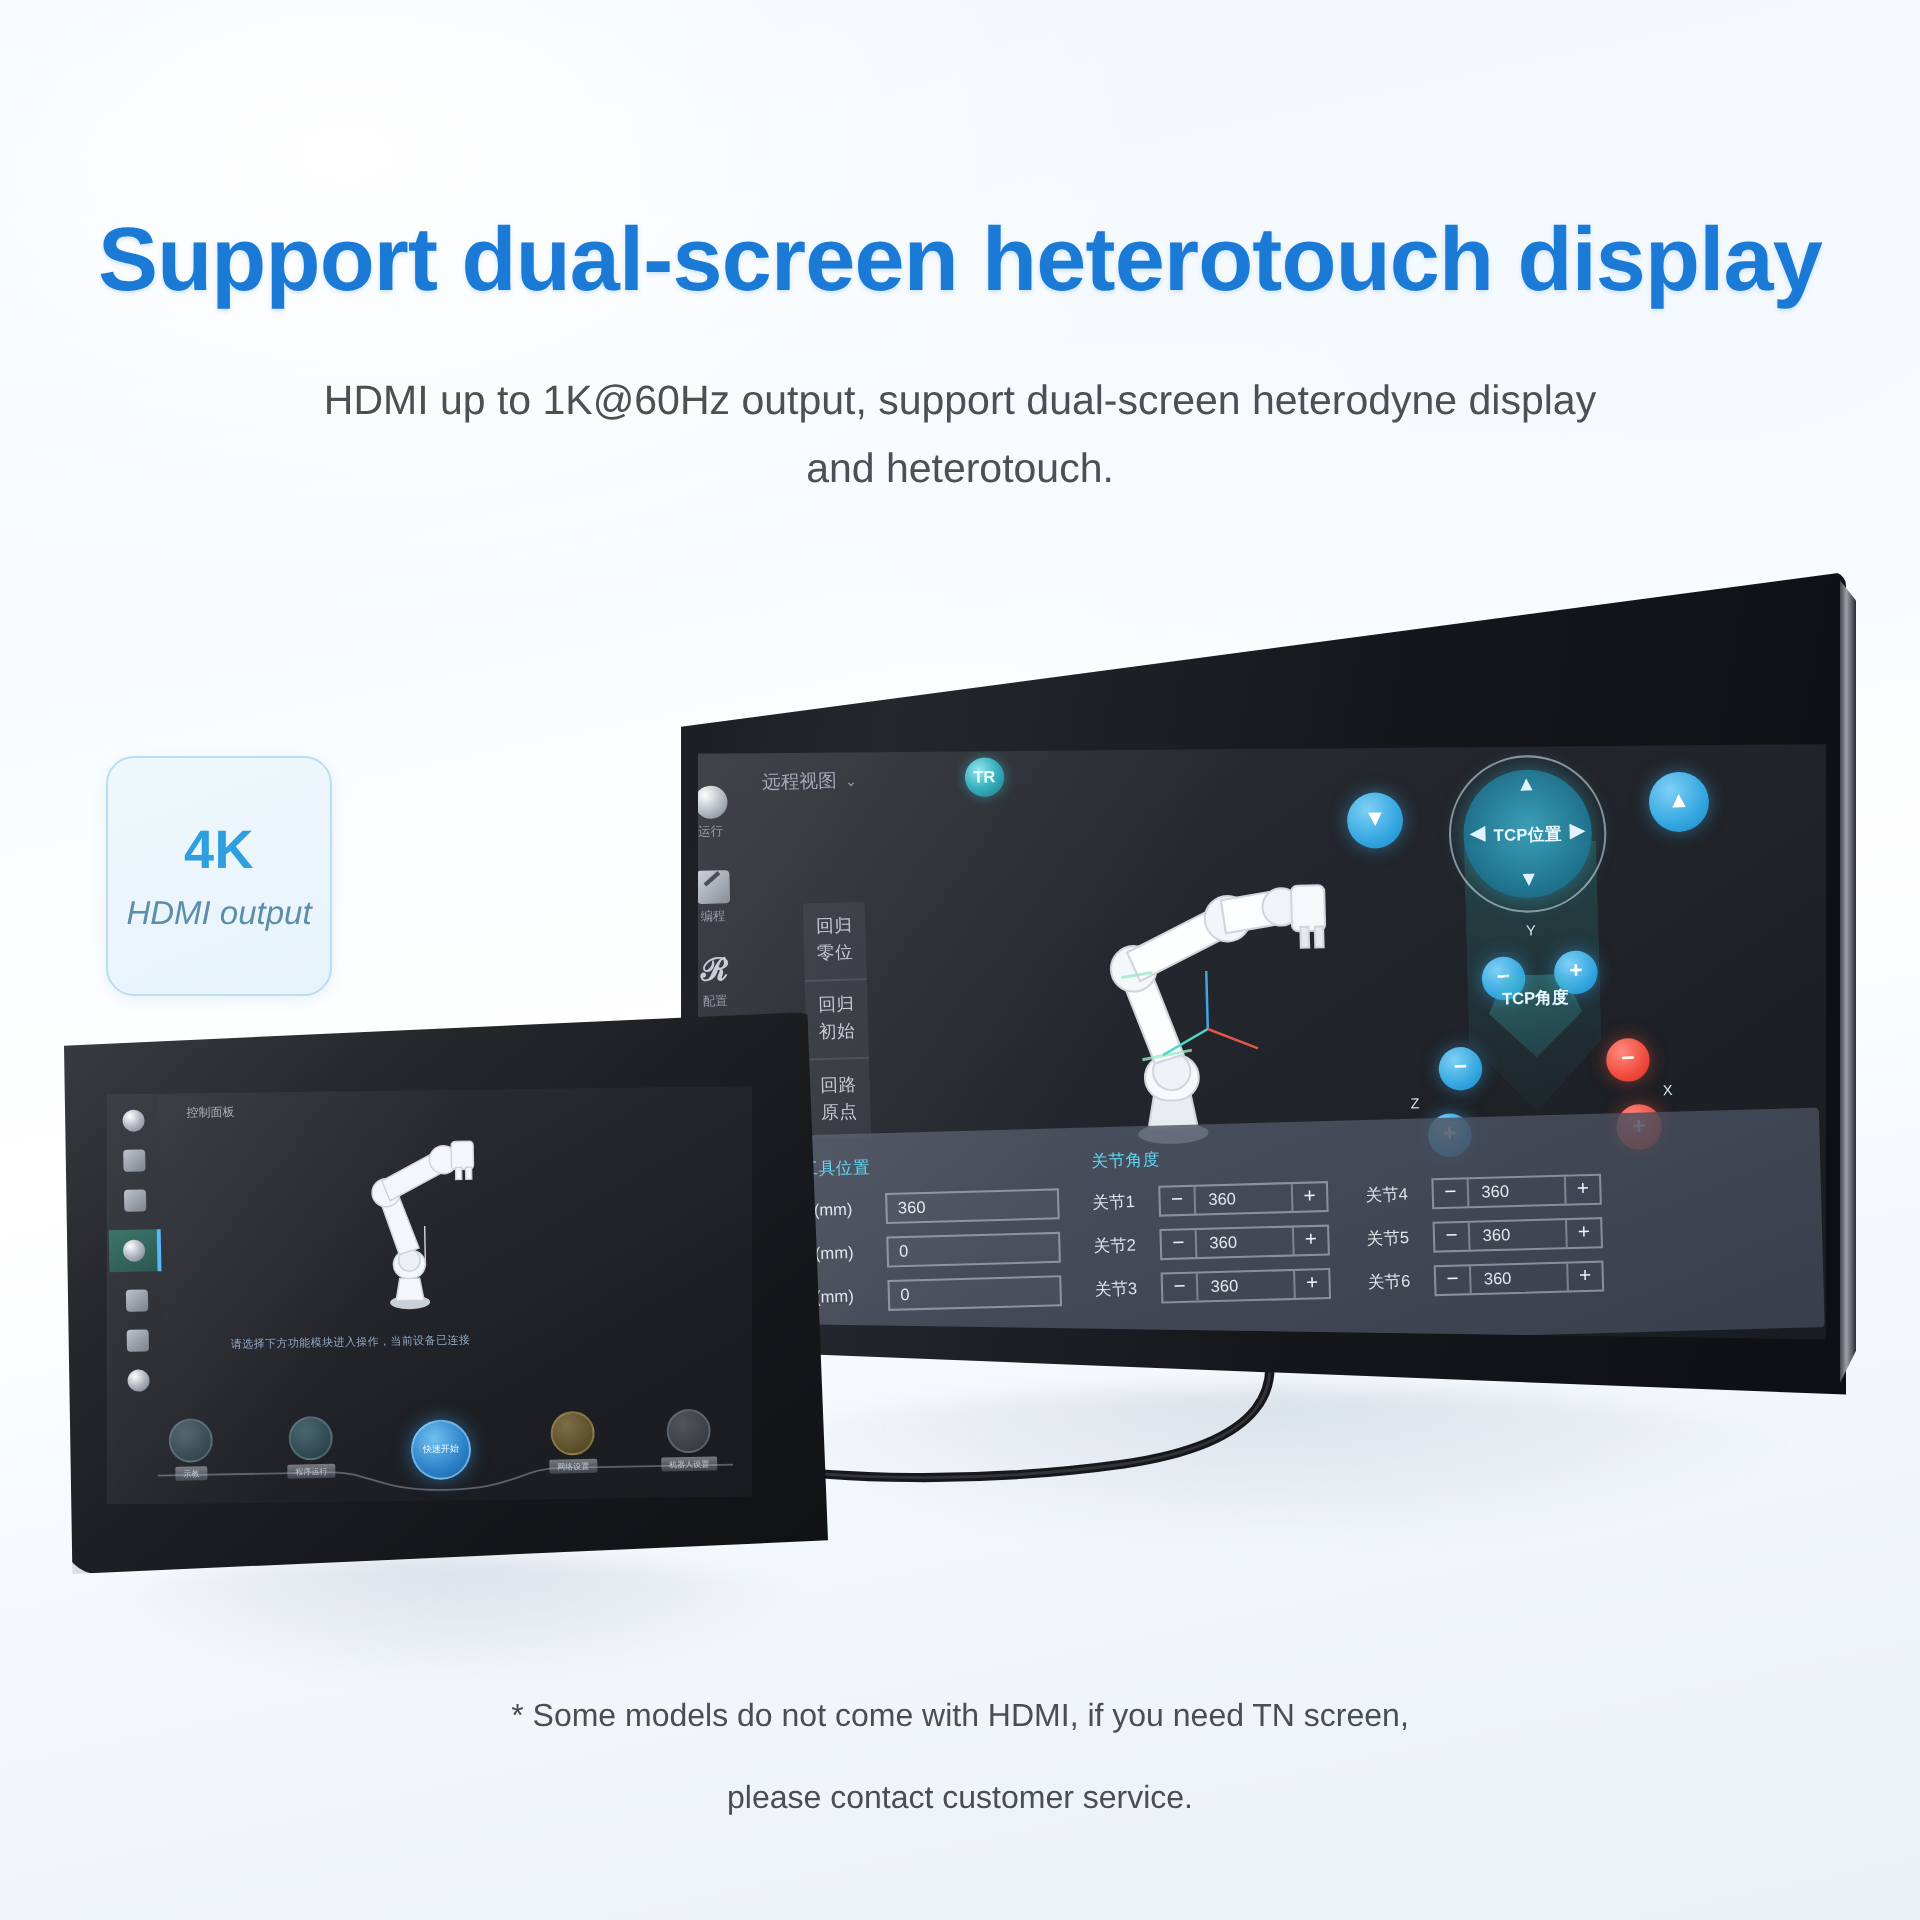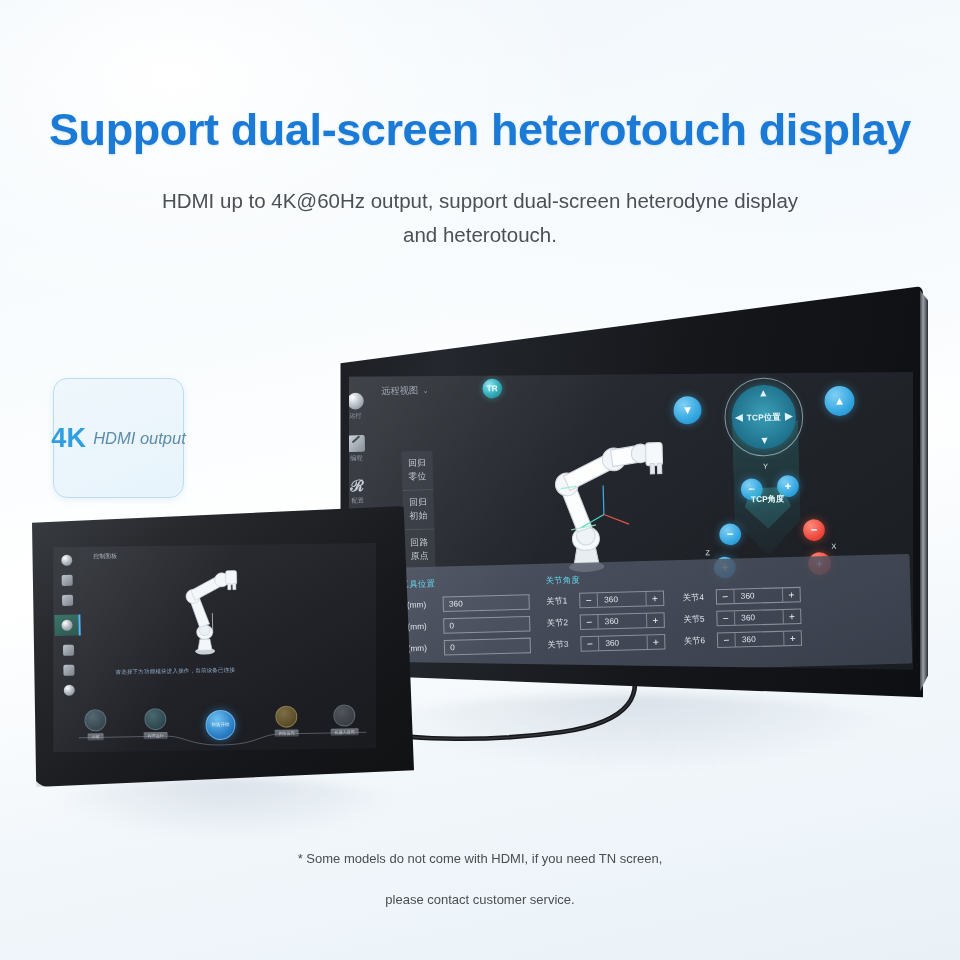--- a/index.html
+++ b/index.html
@@ -41,35 +41,35 @@
     font-size: 20.5px;
     line-height: 34px;
     color: #4c4f53;
   }
   .subhead .l2 { display: block; }
 
   .footnote {
     position: absolute;
     top: 838px; left: 90px; width: 780px;
     text-align: center;
-    font-size: 13px;
+    font-size: 16px;
     line-height: 41px;
     color: #4a4d51;
     z-index: 40;
   }
   .footnote .l2 { display: block; }
 
   
   .badges { position: absolute; top: 378px; left: 53px; display: flex; gap: 18px; z-index: 30; }
   .badge {
-    width: 131px; height: 120px;
+    width: 113px; height: 120px;
     border: 1.6px solid #bcdcf0;
     border-radius: 14px;
     background: linear-gradient(160deg, rgba(238,247,252,.92), rgba(226,241,250,.82));
-    display: flex; 
+    display: flex; flex-direction: column;
     align-items: center; justify-content: center;
     gap: 7px;
     box-shadow: 0 2px 7px rgba(150,195,225,.22);
     text-align: right;
   }
   .badge .big { font-size: 27px; font-weight: 700; color: #2f9fe0; letter-spacing: .2px; }
   .badge .small { font-size: 16.5px; color: #5d8da8; white-space: nowrap; font-style: italic; }
 
   
   .monitor {
@@ -313,21 +313,21 @@
   .refl.tab { left: 40px; top: 778px; width: 370px; height: 62px; }
 </style>
 </head>
 <body>
 
 <div id="page">
 
   <div class="headline">Support dual-screen heterotouch display</div>
 
   <div class="subhead">
-    <span>HDMI up to 4K@60Hz output, support dual-screen heterodyne display</span>
+    <span>HDMI up to 1K@60Hz output, support dual-screen heterodyne display</span>
     <span class="l2">and heterotouch.</span>
   </div>
 
   <div class="badges">
     <div class="badge">
       <div class="big">4K</div>
       <div class="small">HDMI output</div>
     </div>
   </div>
 

